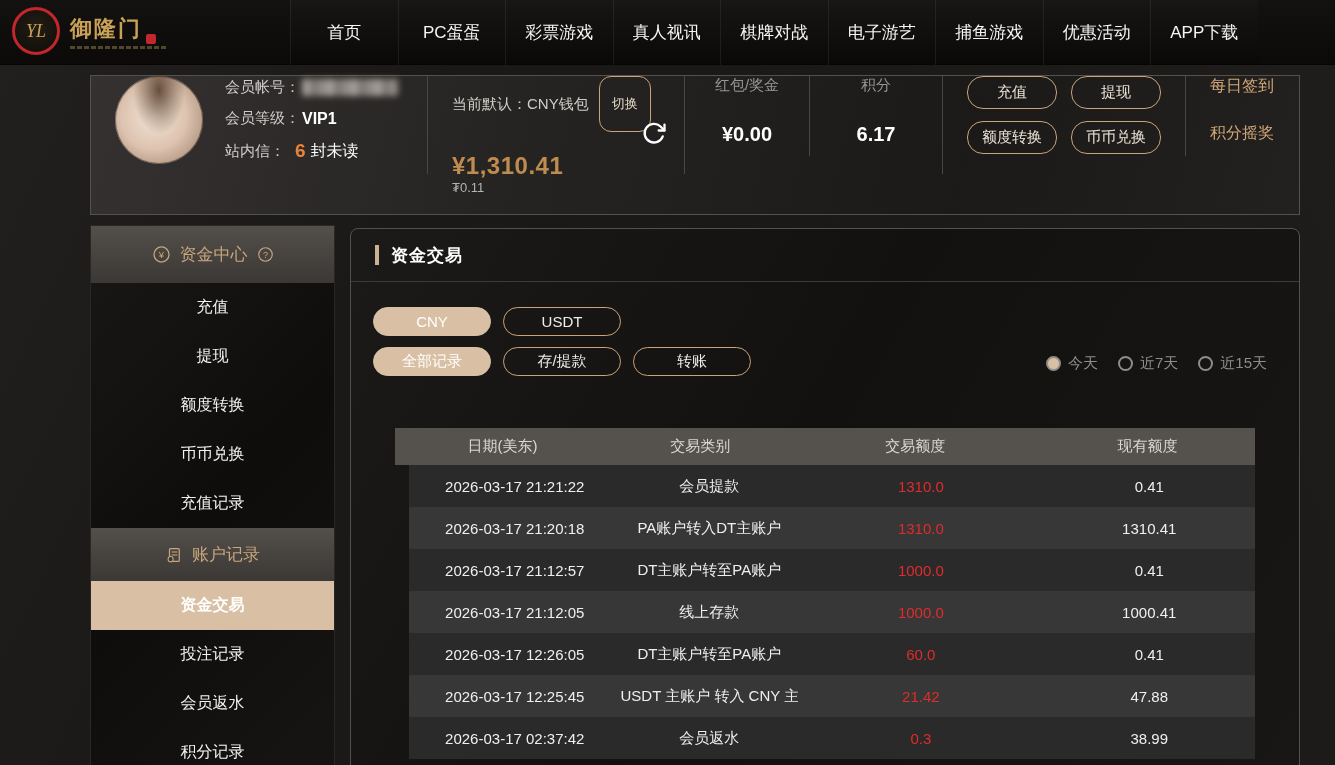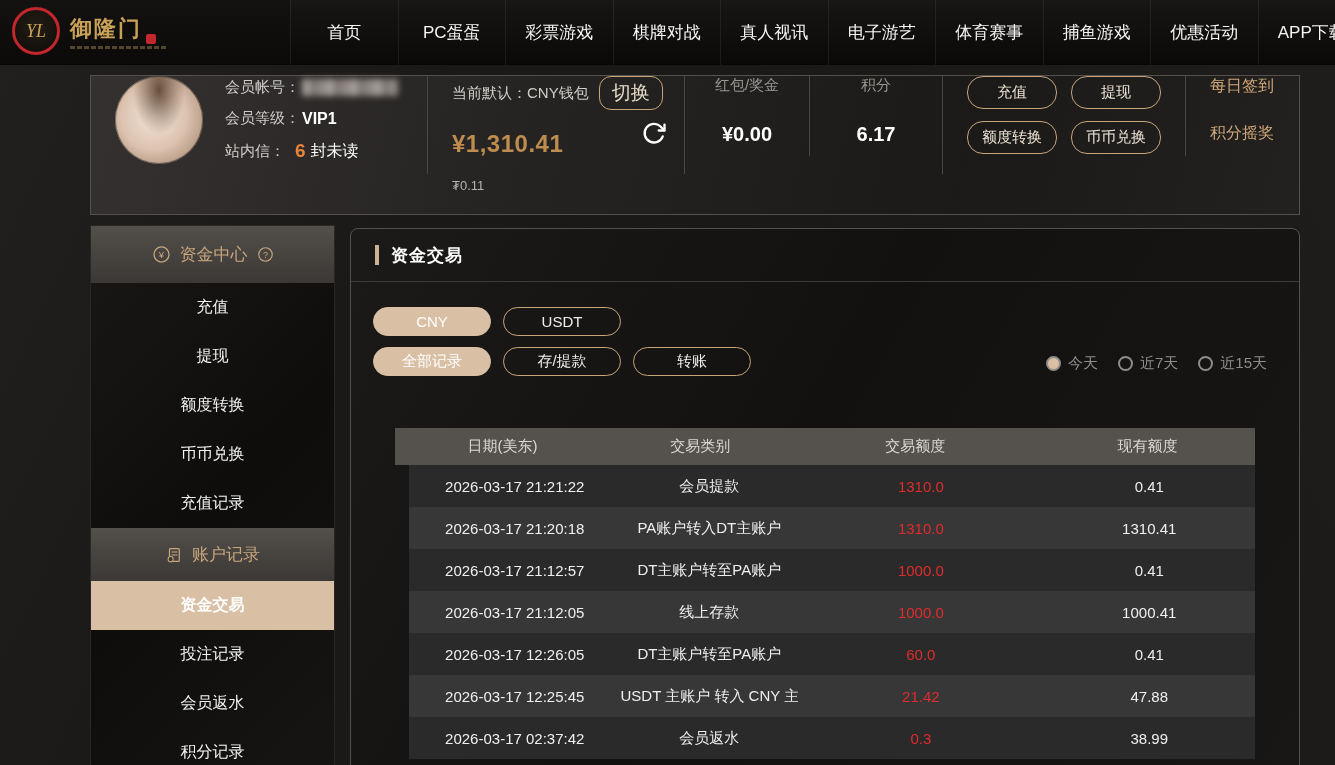--- a/index.html
+++ b/index.html
@@ -67,24 +67,24 @@
     background:repeating-linear-gradient(90deg,#b7b1ab 0 8px,#8d8781 8px 16px,#a39c95 16px 24px);
     filter:blur(3px); opacity:.85; }
   .vip { color:#fff; font-size:16px; font-weight:bold; margin-left:2px; }
   .inbox-count { color:#e8833a; font-size:19px; font-weight:bold; margin:0 5px 0 10px; }
   .inbox-suffix { color:#fff; font-size:16px; }
 
   .wallet { width:256px; padding-left:24px; position:relative; }
   .wallet-line1 { display:flex; align-items:center; gap:10px; font-size:15px; color:#cfcdca; }
   .switch-pill {
     border:1px solid #c8a478; color:#e6dcc9; border-radius:12px;
-    font-size:19px; padding:3px 12px; cursor:pointer; background:transparent;
+    font-size:13px; padding:18px 12px; cursor:pointer; background:transparent;
   }
   .wallet-balance { margin-top:20px; color:#bd8c4e; font-size:24px; font-weight:bold; letter-spacing:.5px; }
-  .wallet-usdt { margin-top:20px; color:#b5b3b0; font-size:13px; }
+  .wallet-usdt { margin-top:0; color:#b5b3b0; font-size:13px; }
   .refresh { position:absolute; right:16px; top:44px; width:28px; height:28px; cursor:pointer; }
 
   .stat { display:flex; flex-direction:column; align-items:center; justify-content:center; gap:12px; }
   .stat.bonus { width:124px; }
   .stat.points { width:132px; }
   .stat-label { color:#989693; font-size:15px; }
   .stat-value { color:#fff; font-size:20px; font-weight:bold;margin-top:16px; }
 
   .actions { width:242px; display:flex; flex-wrap:wrap; gap:12px 14px; justify-content:center; padding:0 14px; }
   .action-btn {
@@ -165,24 +165,23 @@
         <span>御隆门</span>
         <span class="logo-seal"></span>
       </div>
       <div class="logo-tagline"></div>
     </div>
   </div>
   <div class="nav-items">
     <div class="nav-item">首页</div>
     <div class="nav-item">PC蛋蛋</div>
     <div class="nav-item">彩票游戏</div>
+    <div class="nav-item">真人视讯</div>
     <div class="nav-item">棋牌对战</div>
-    <div class="nav-item">真人视讯</div>
     <div class="nav-item">电子游艺</div>
-    <div class="nav-item">体育赛事</div>
     <div class="nav-item">捕鱼游戏</div>
     <div class="nav-item">优惠活动</div>
     <div class="nav-item">APP下载</div>
   </div>
 </div>
 
 <div class="user-panel">
 
   <div class="profile">
     <div class="avatar"></div>

